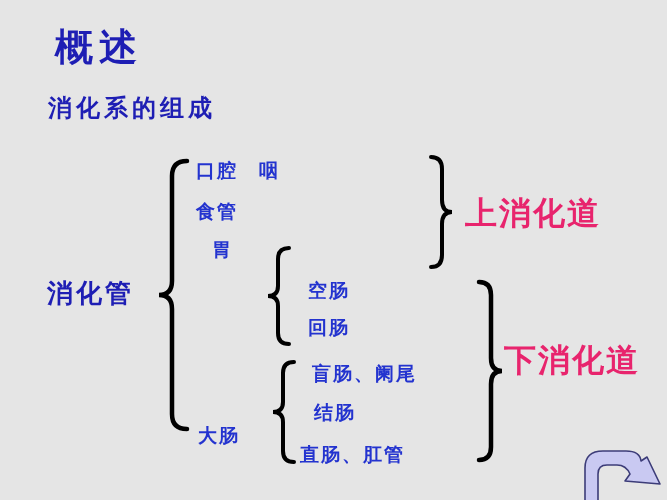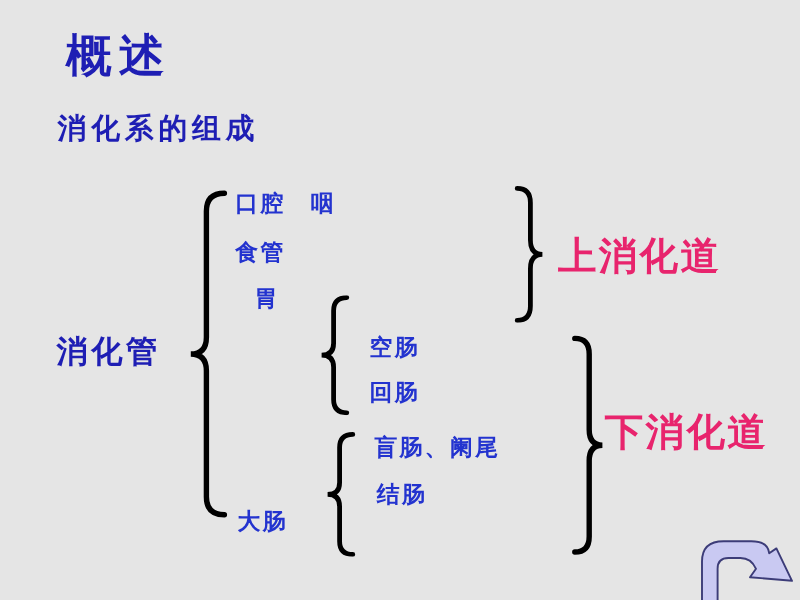--- a/index.html
+++ b/index.html
@@ -58,20 +58,21 @@
   <div class="txt item" style="left: 308px; top: 318px; color: rgb(35, 51, 207);">回肠</div>
 
   <div class="brace" style="left:271px; top:360px;">
     <svg width="26" height="104" viewBox="0 0 26 104">
       <path d="M 23,2 Q 12,2 12,13 L 12,42 Q 12,52 2,52 Q 12,52 12,62 L 12,91 Q 12,102 23,102" fill="none" stroke-width="4" stroke-linecap="round" stroke="#000000"></path>
     </svg>
   </div>
 
   <div class="txt item" style="left: 312px; top: 364px; color: rgb(35, 51, 207);">盲肠、阑尾</div>
   <div class="txt item" style="left: 314px; top: 403px; color: rgb(35, 51, 207);">结肠</div>
+  <div class="txt item" style="left: 300px; top: 445px; color: rgb(35, 51, 207);">直肠、肛管</div>
 
   <div class="brace" style="left:428px; top:155px;">
     <svg width="26" height="114" viewBox="0 0 26 114">
       <path d="M 3,2 Q 14,2 14,14 L 14,45 Q 14,57 24,57 Q 14,57 14,69 L 14,100 Q 14,112 3,112" fill="none" stroke-width="4" stroke-linecap="round" stroke="#000000"></path>
     </svg>
   </div>
 
   <div class="txt grouplbl" style="left: 465px; top: 197px; color: rgb(232, 36, 109);">上消化道</div>
 
   <div class="brace" style="left:476px; top:279px;">

